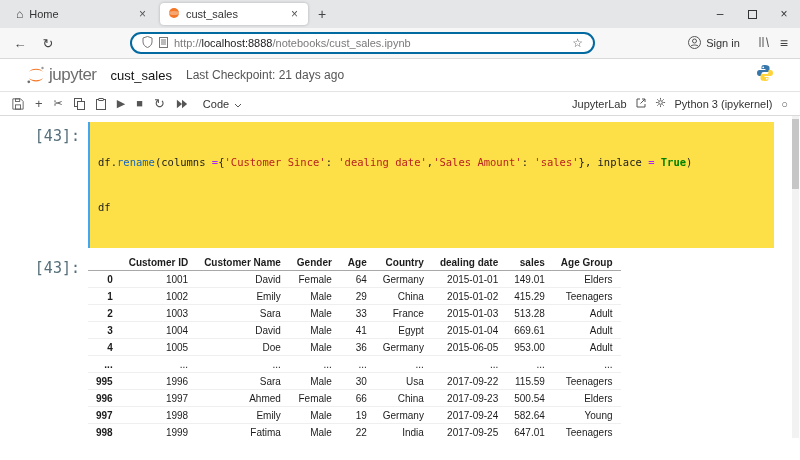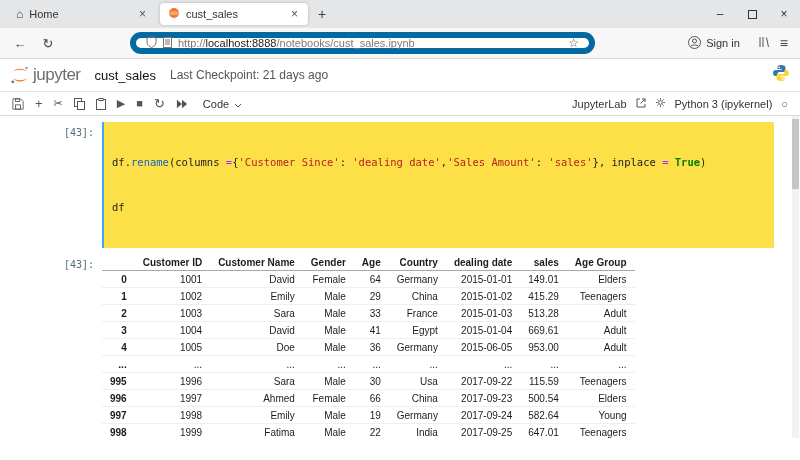--- a/index.html
+++ b/index.html
@@ -17,32 +17,32 @@
   .newtab { width:24px; height:22px; display:flex; align-items:center; justify-content:center;
             font-size:14px; color:#444; border-radius:4px; }
   .tb-spacer { flex:1; }
   .winbtn { width:32px; height:28px; display:flex; align-items:center; justify-content:center;
             color:#333; font-size:12px; }
 
   .navbar { height:31px; background:#f7f7f8; border-bottom:1px solid #d9d9dc;
             display:flex; align-items:center; padding:0 8px; gap:4px; }
   .navbtn { width:24px; height:24px; display:flex; align-items:center; justify-content:center;
             font-size:13px; color:#444; border-radius:3px; }
-  .urlbar { width:465px; height:22px; margin-left:66px; background:#fff; border:6px solid #0369a1;
+  .urlbar { width:465px; height:22px; margin-left:66px; background:#fff; border:2px solid #0369a1;
             border-radius:12px; display:flex; align-items:center; gap:6px; padding:0 10px; font-size:11px; }
   .urlbar .star { margin-left:auto; font-size:12px; color:#555; }
   .url-prefix, .url-path { color:#7a7a7a; }
   .url-host { color:#1b1b1b; }
   .nav-right { margin-left:auto; display:flex; align-items:center; gap:10px; padding-right:4px; }
   .signin { display:flex; align-items:center; gap:5px; font-size:11px; color:#333;
             border-radius:11px; padding:2px 8px; }
   .hamburger { font-size:14px; color:#444; }
 
   
-  .jheader { height:32px; background:#fff; display:flex; align-items:center; padding:0 10px; gap:14px; }
+  .jheader { height:32px; background:#fff; display:flex; align-items:center; padding:0 26px; gap:14px; }
   .jlogo { display:flex; align-items:flex-end; gap:3px; }
   .jlogo-text { font-size:17px; color:#6e6e6e; letter-spacing:-0.5px; }
   .jtitle { font-size:13px; color:#111; }
   .jcheckpoint { font-size:12px; color:#555; }
   .pylogo { margin-left:auto; }
 
   .menubar { height:22px; display:flex; align-items:center; padding:0 8px; background:#fff; }
   .menu-item { font-size:11.5px; color:#333; padding:0 8px; }
   .trusted { margin-left:auto; font-size:11px; color:#444; padding-right:10px; }
 
@@ -50,22 +50,22 @@
              background:#fff; border-top:1px solid #e3e3e3; border-bottom:1px solid #dadada; }
   .ticon { color:#555; font-size:11px; display:flex; align-items:center; line-height:1; }
   .ticon svg { display:block; }
   .celltype { display:flex; align-items:center; gap:5px; font-size:11px; color:#333; margin-left:4px; }
   .tb-right { margin-left:auto; display:flex; align-items:center; gap:9px; font-size:11px; color:#333; }
   .kstatus { font-size:11px; color:#555; }
 
   
   .content { position:relative; height:322px; background:#fff; padding-top:6px; overflow:hidden; }
   .cellrow { display:flex; margin-bottom:2px; }
-  .gutter { width:102px; flex:none; text-align:right; padding:5px 8px 0 0;
-            font-family:"DejaVu Sans Mono", monospace; font-size:10px; color:#546e7a; }
+  .gutter { width:88px; flex:none; text-align:right; padding:5px 8px 0 0;
+            font-family:"DejaVu Sans Mono", monospace; font-size:15px; color:#546e7a; }
   .code { flex:1; margin-right:26px; background:#fde047; padding:3px 8px;
           font-family:"DejaVu Sans Mono", monospace; font-size:10.5px; line-height:15px;
           white-space:pre; color:#212121; }
   .code.selected { border-left:2px solid #42a5f5; }
   .tk-s { color:#ba2121; }
   .tk-k { color:#008000; font-weight:bold; }
   .tk-o { color:#aa22ff; }
   .tk-f { color:#1565c0; }
   .tk-v, .tk-p { color:#212121; }
 

